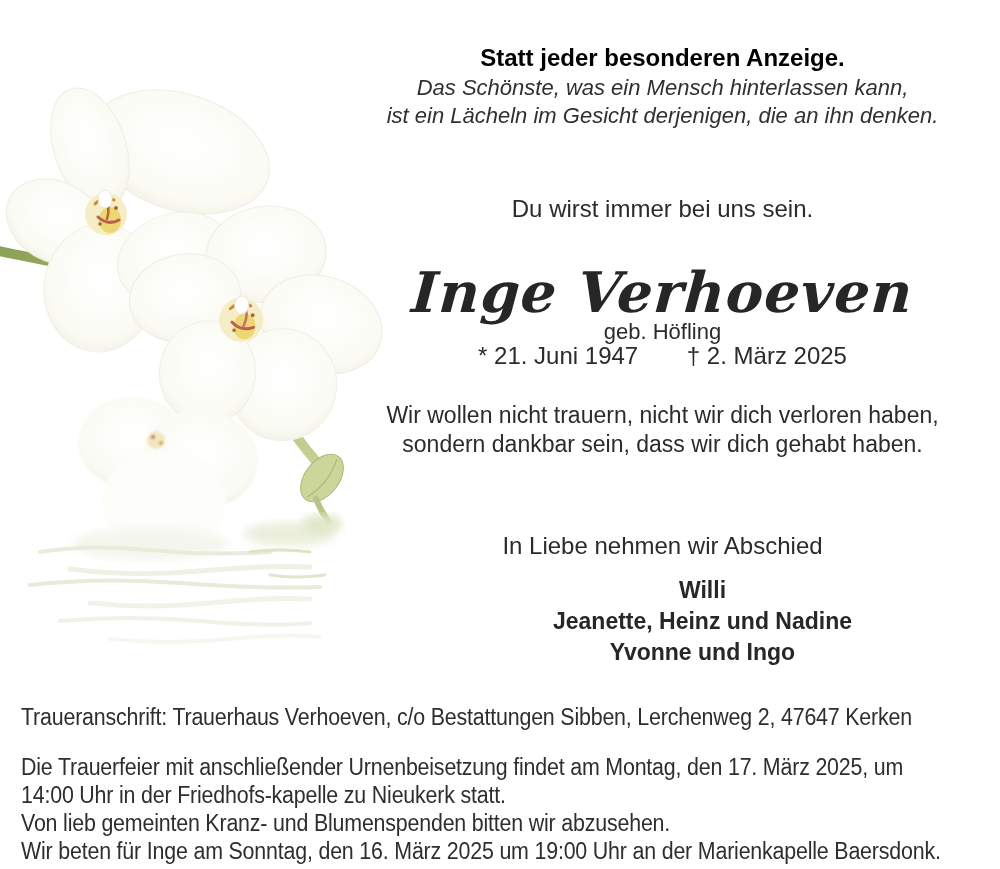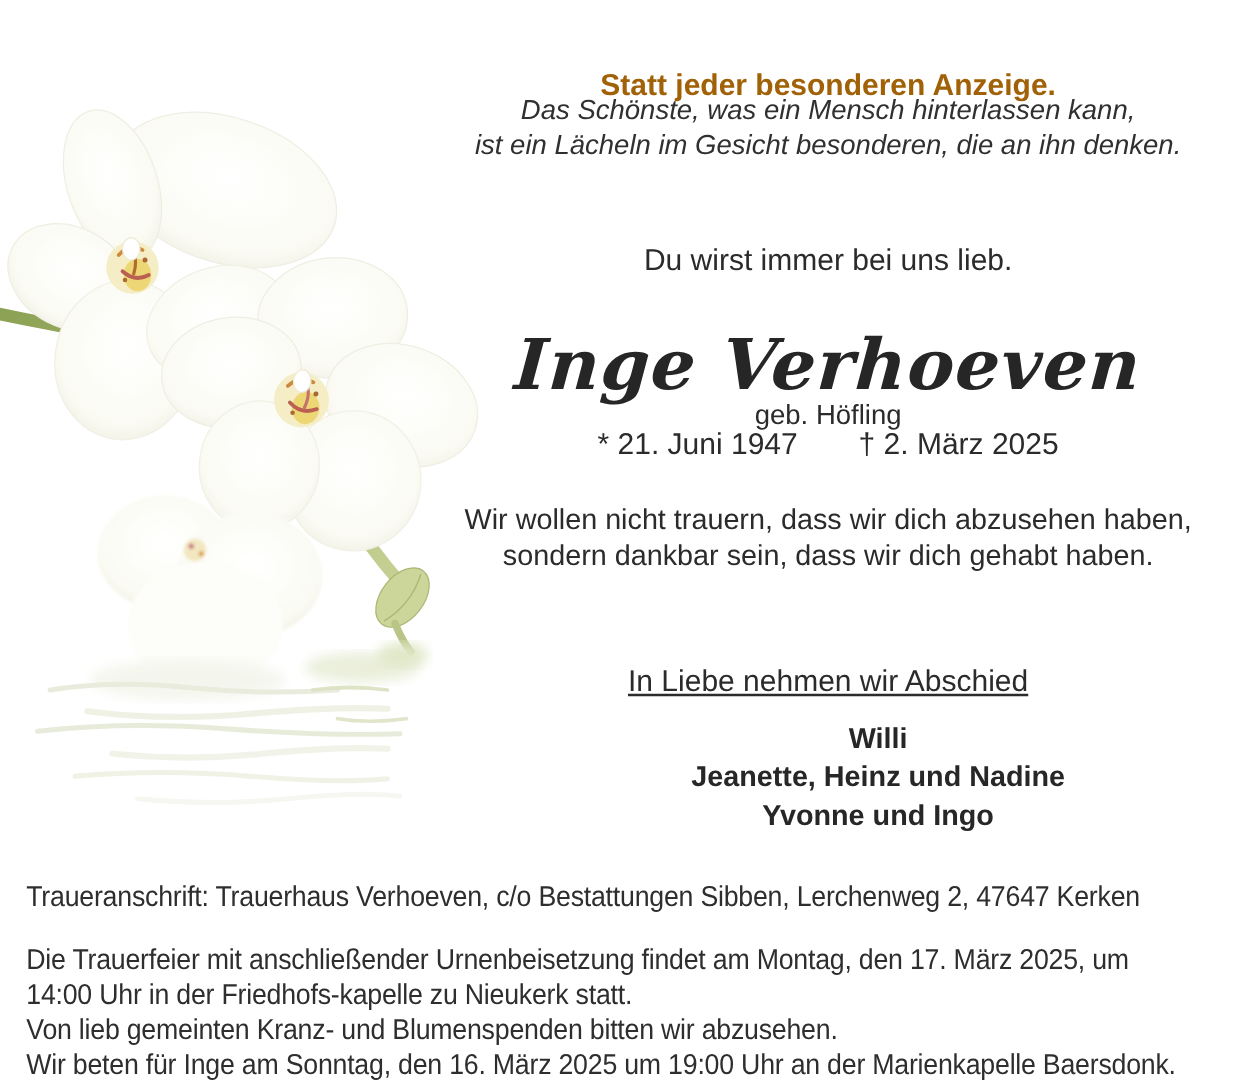--- a/index.html
+++ b/index.html
@@ -26,24 +26,24 @@
   }
 
   
   .main-col {
     left: 325px;
     width: 675px;
     text-align: center;
   }
 
   .statt-header {
-    top: 31px;
+    top: 20px;
     font-size: 24px;
     font-weight: bold;
-    color: #a16207;
+    color: #000000;
   }
   .quote {
     top: 74px;
     font-style: italic;
     font-size: 22px;
     line-height: 28px;
     color: #303030;
   }
   .dedication {
     top: 171px;
@@ -72,21 +72,20 @@
   .dates .date-part { display: inline-block; margin: 0 21px; white-space: nowrap; }
   .verse {
     top: 401px;
     font-size: 23px;
     line-height: 29px;
   }
   .nowrap { white-space: nowrap; }
   .farewell {
     top: 508px;
     font-size: 24px;
-    text-decoration: underline;
   }
   .mourners {
     top: 552px;
     list-style: none;
     font-size: 23px;
     font-weight: bold;
     line-height: 31px;
     color: #272727;
   }
 
@@ -196,36 +195,36 @@
       <path d="M 60 539 q 70 -6 140 0 t 110 2" fill="none" stroke="#ebeedd" stroke-width="4" stroke-linecap="round" opacity="0.8"></path>
       <path d="M 110 557 q 60 6 120 0 t 90 -2" fill="none" stroke="#f1f3e8" stroke-width="4" stroke-linecap="round" opacity="0.65"></path>
     </g>
   </svg>
 </div>
 
 <p class="abs main-col statt-header">Statt jeder besonderen Anzeige.</p>
 
 <div class="abs main-col quote">
   <span class="nowrap" style="display:block">Das Schönste, was ein Mensch hinterlassen kann,</span>
-  <span class="nowrap" style="display:block">ist ein Lächeln im Gesicht besonderen, die an ihn denken.</span>
-</div>
-
-<p class="abs main-col dedication">Du wirst immer bei uns lieb.</p>
+  <span class="nowrap" style="display:block">ist ein Lächeln im Gesicht derjenigen, die an ihn denken.</span>
+</div>
+
+<p class="abs main-col dedication">Du wirst immer bei uns sein.</p>
 
 <h1 class="abs main-col deceased-name">Inge Verhoeven</h1>
 
 <p class="abs main-col maiden-name">geb. Höfling</p>
 
 <div class="abs main-col dates">
   <span class="date-part">* 21. Juni 1947</span>
   <span class="date-part">† 2. März 2025</span>
 </div>
 
 <div class="abs main-col verse">
-  <span class="nowrap" style="display:block">Wir wollen nicht trauern, dass wir dich abzusehen haben,</span>
+  <span class="nowrap" style="display:block">Wir wollen nicht trauern, nicht wir dich verloren haben,</span>
   <span class="nowrap" style="display:block">sondern dankbar sein, dass wir dich gehabt haben.</span>
 </div>
 
 <p class="abs main-col farewell">In Liebe nehmen wir Abschied</p>
 
 <ul class="abs main-col mourners">
   <li>Willi</li>
   <li>Jeanette, Heinz und Nadine</li>
   <li>Yvonne und Ingo</li>
 </ul>

